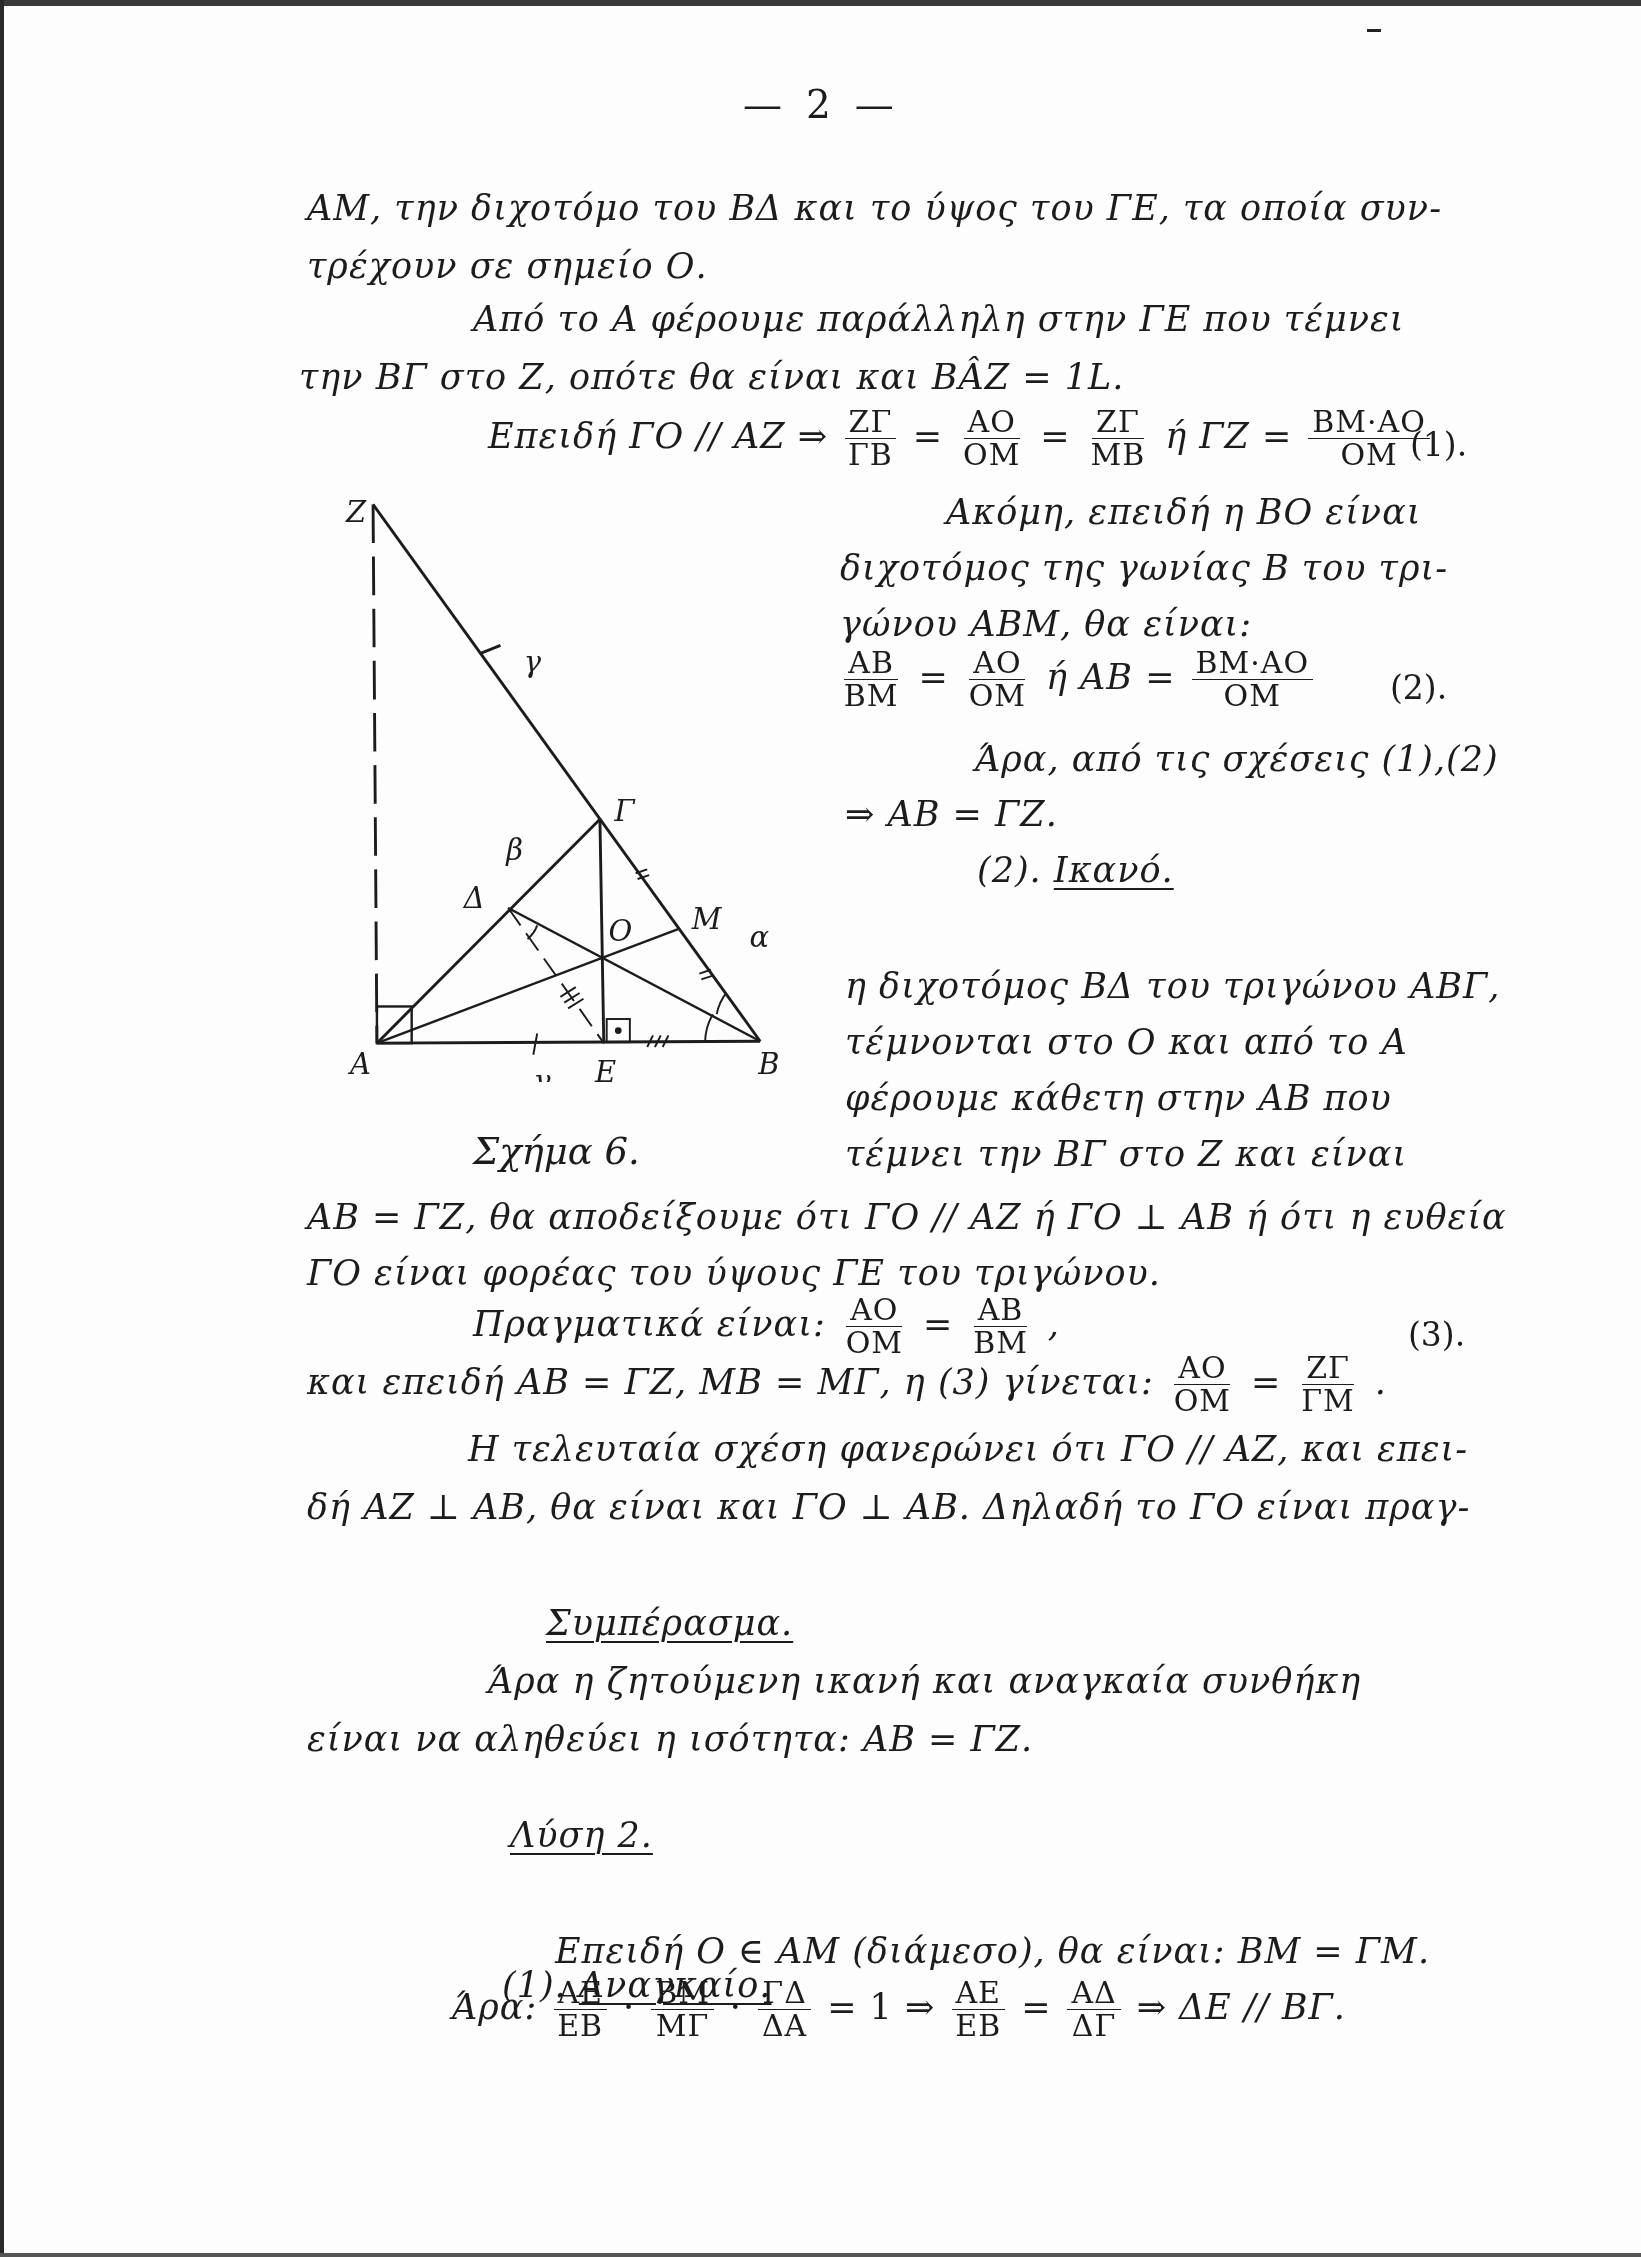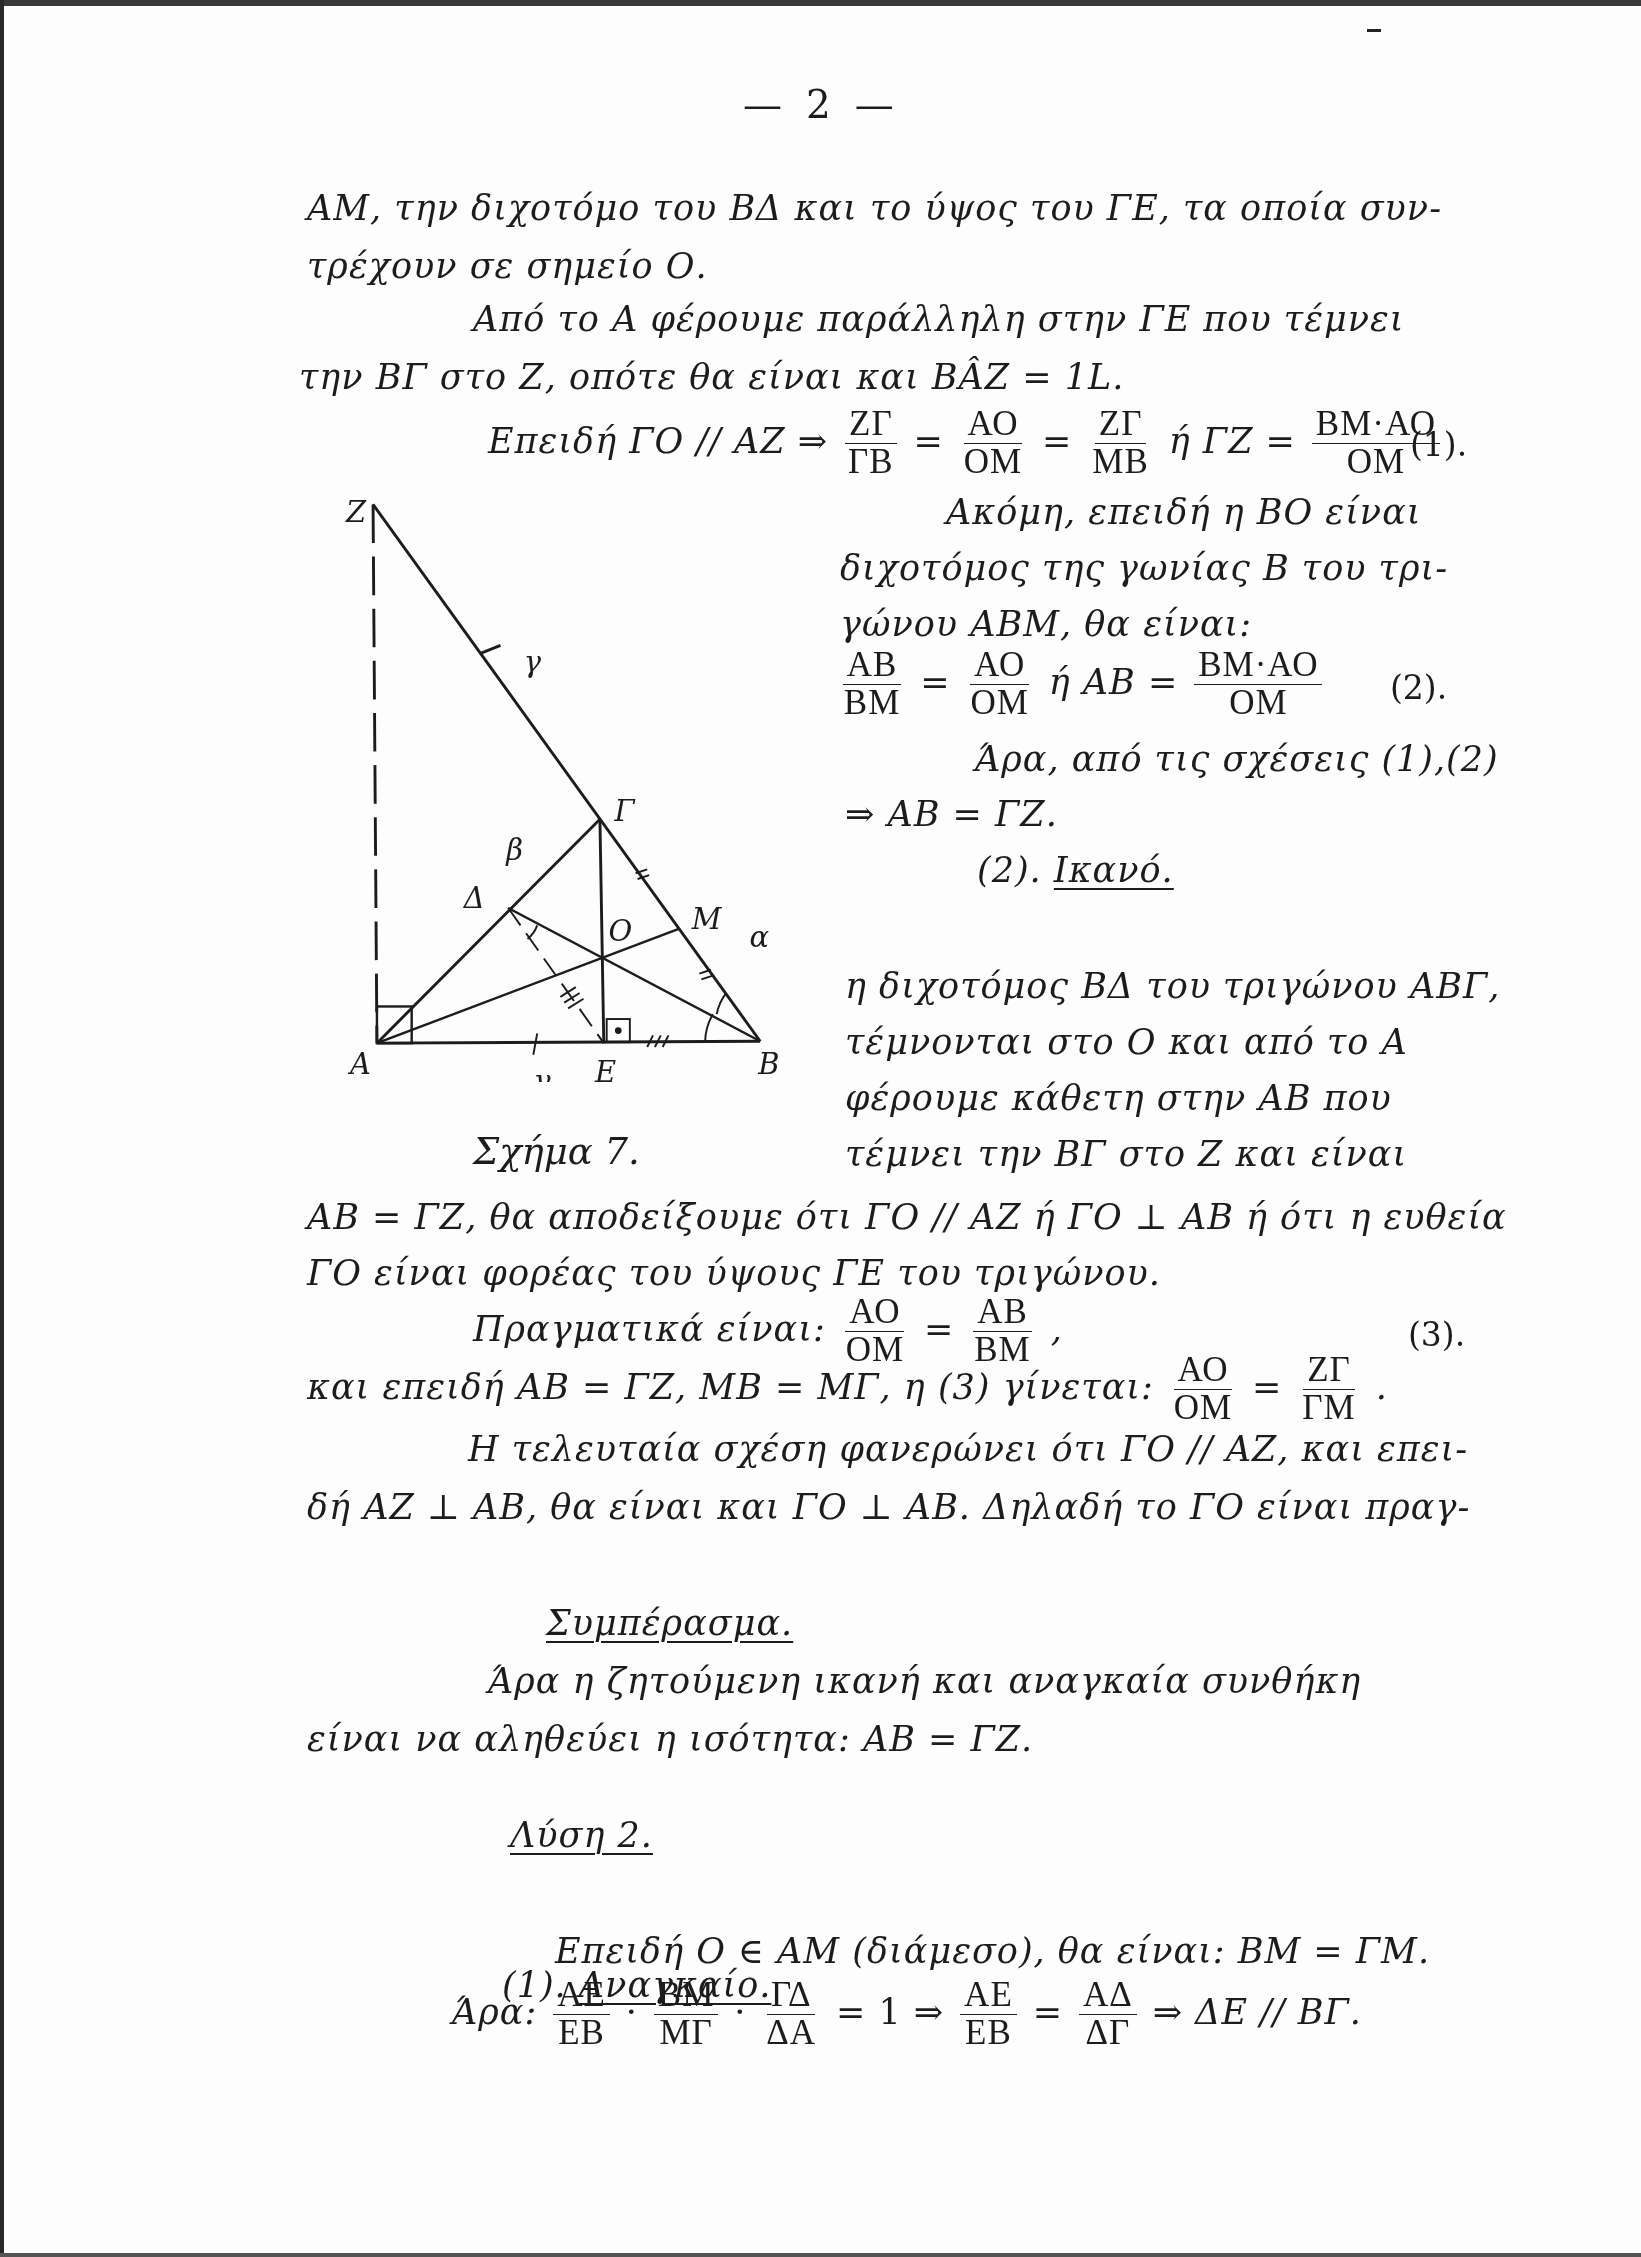--- a/index.html
+++ b/index.html
@@ -10,21 +10,21 @@
     font-family: "DejaVu Serif", "Liberation Serif", serif;
     font-style: italic; color: #1c1c1c;
   }
   .scan-top { position: absolute; left: 0; top: 0; width: 1641px; height: 5.8px; background: #3a3a3a; }
   .scan-left { position: absolute; left: 0; top: 0; width: 3.9px; height: 2257px; background: #2a2a2a; }
   .scan-bottom { position: absolute; left: 0; bottom: 0; width: 1641px; height: 3.9px; background: #555; }
   .corner-mark { position: absolute; left: 1367px; top: 29px; width: 13.5px; height: 2.9px; background: #222; }
   .page-num { position: absolute; left: 743px; top: 82px; font-size: 39px; font-style: normal; letter-spacing: 5.8px; }
   .line { position: absolute; font-size: 35px; white-space: nowrap; letter-spacing: 1px; }
   .u { text-decoration: underline; text-decoration-thickness: 1.9px; text-underline-offset: 5.8px; }
-  .frac { display: inline-flex; flex-direction: column; align-items: center; vertical-align: middle; font-style: normal; font-size: 35px; margin: 0 3.9px; line-height: 1.05; font-family: Liberation Serif, serif; }
+  .frac { display: inline-flex; flex-direction: column; align-items: center; vertical-align: middle; font-style: normal; font-size: 30px; margin: 0 3.9px; line-height: 1.05; }
   .frac .num { border-bottom: 1.9px solid #1c1c1c; padding: 0 3.9px; }
   .frac .den { padding: 0 3.9px; }
   .math { font-style: normal; }
   .eqnum { position: absolute; font-size: 33px; font-style: normal; }
   .figure { position: absolute; left: 319px; top: 483px; width: 502px; height: 599px; }
   .fig-caption { position: absolute; left: 473px; top: 1130px; font-size: 37px; }
   svg text { font-family: "DejaVu Serif", serif; font-style: italic; fill: #1c1c1c; }
 </style>
 </head>
 <body>
@@ -116,21 +116,21 @@
       <text x="286" y="620">Ε</text>
       <text x="150" y="440">Δ</text>
       <text x="386" y="462">Μ</text>
       <text x="300" y="474">Ο</text>
       <text x="446" y="480">α</text>
       <text x="194" y="390">β</text>
       <text x="222" y="630">γ</text>
       <text x="212" y="196">γ</text>
     </g>
   </svg>
-  <div class="fig-caption">Σχήμα 7.</div>
+  <div class="fig-caption">Σχήμα 6.</div>
 
   <div class="line" style="left:946px; top:492px;">Ακόμη, επειδή η ΒΟ είναι</div>
   <div class="line" style="left:840px; top:548px;">διχοτόμος της γωνίας Β του τρι-</div>
   <div class="line" style="left:840px; top:604px;">γώνου ΑΒΜ, θα είναι:</div>
 
   <div class="line" style="left:836px; top:647px;">
     <span class="frac">
         <span class="num">ΑΒ</span>
         <span class="den">ΒΜ</span>
       </span>

